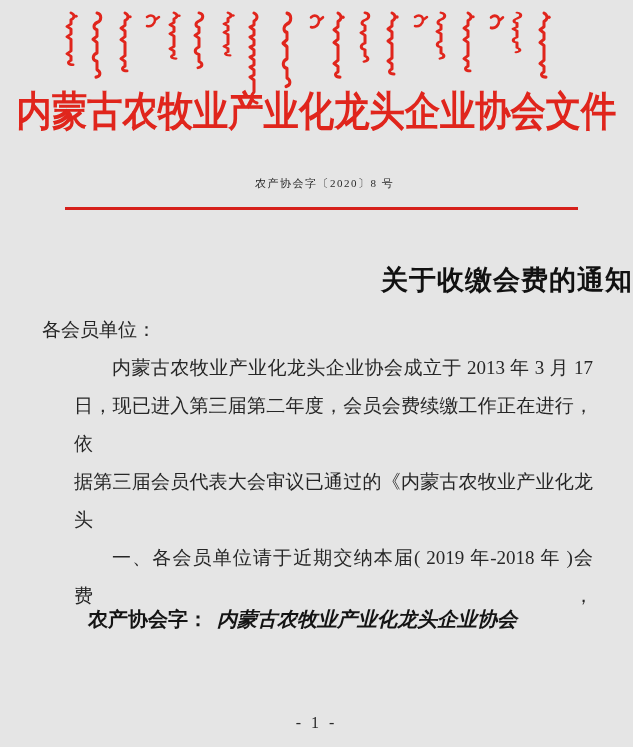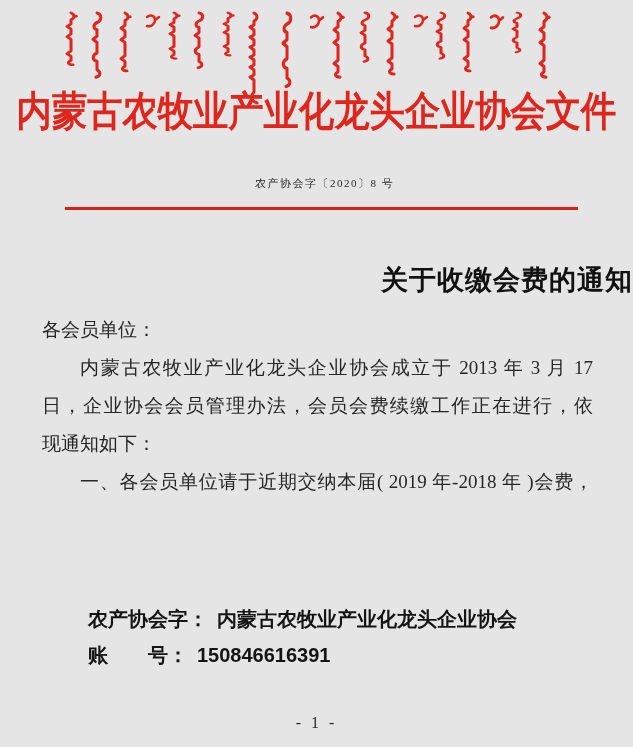--- a/index.html
+++ b/index.html
@@ -49,32 +49,32 @@
     margin-top:6px;
   }
   .body-block {
     position:absolute; top:311px; left:42px;
     width:551px;
     font-size:19px;
     line-height:38px;
     color:#262626;
   }
   .line { text-align:left; }
-  .line.fill { text-align:justify; text-align-last:justify; }
+  .line.fill { text-align:justify; text-align-last:justify;margin-left:32px; }
   .line.indent { text-indent:2em; }
   .payment {
     position:absolute; top:601px; left:88px;
     font-family:"Liberation Sans","DejaVu Sans",sans-serif;
     font-weight:bold;
     font-size:20px;
     line-height:36px;
     color:#141414;
   }
   .pay-row { white-space:nowrap; }
-  .pay-value { margin-left:9px; }
+  .pay-value { margin-left:9px;font-style:italic; }
   .page-number {
     position:absolute; top:714px; left:0; width:633px;
     text-align:center;
     font-size:16px;
     letter-spacing:3px;
     color:#2a2a2a;
   }
 </style>
 </head>
 <body>
@@ -122,29 +122,26 @@
 
   <div class="doc-number">农产协会字〔2020〕8 号</div>
 
   <div class="red-line"></div>
 
   <div class="notice-title">关于收缴会费的通知</div>
 
   <div class="body-block">
     <div class="line">各会员单位：</div>
     <div class="line indent fill">内蒙古农牧业产业化龙头企业协会成立于 2013 年 3 月 17</div>
-    <div class="line fill">日，企业协会会员管理办法，会员会费续缴工作正在进行，依</div>
-    <div class="line">现通知如下：</div>
+    <div class="line fill">日，现已进入第三届第二年度，会员会费续缴工作正在进行，依</div>
+    <div class="line fill">据第三届会员代表大会审议已通过的《内蒙古农牧业产业化龙头</div>
     <div class="line indent fill">一、各会员单位请于近期交纳本届( 2019 年-2018 年 )会费，</div>
   </div>
 
   <div class="payment">
     <div class="pay-row">
       <span class="pay-label">农产协会字：</span><span class="pay-value">内蒙古农牧业产业化龙头企业协会</span>
-    </div>
-    <div class="pay-row">
-      <span class="pay-label">账　　号：</span><span class="pay-value">150846616391</span>
     </div>
   </div>
 
   <div class="page-number">- 1 -</div>
 
 </div>
 
 </body></html>

